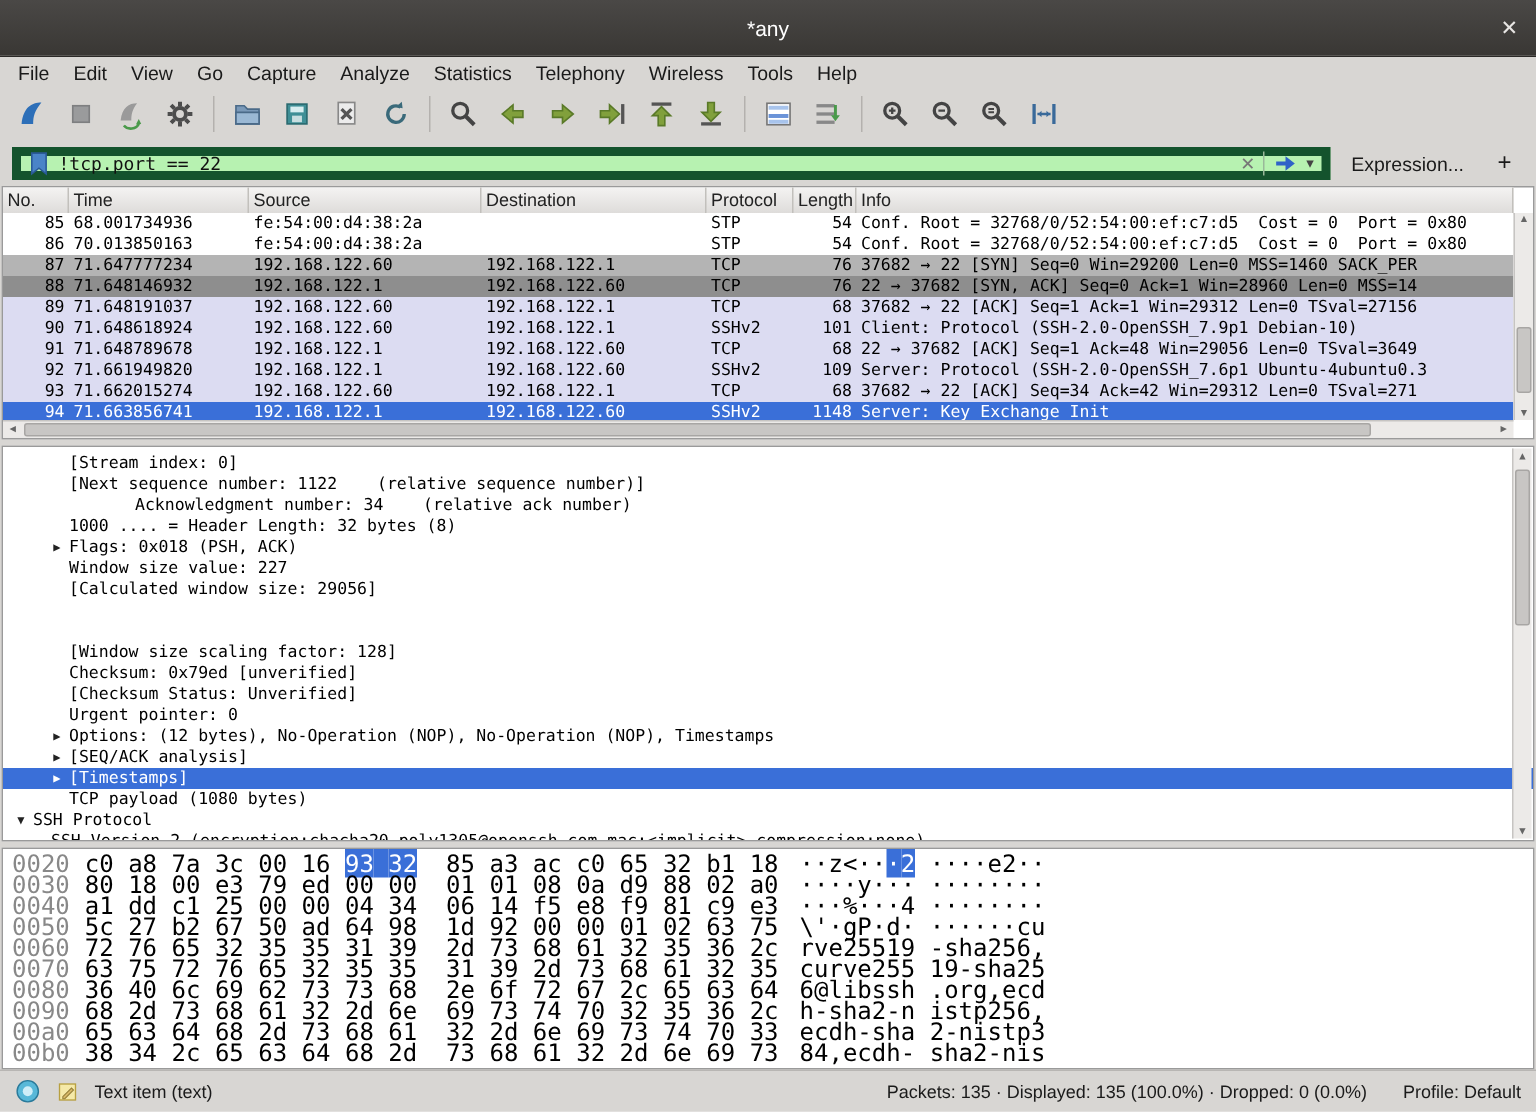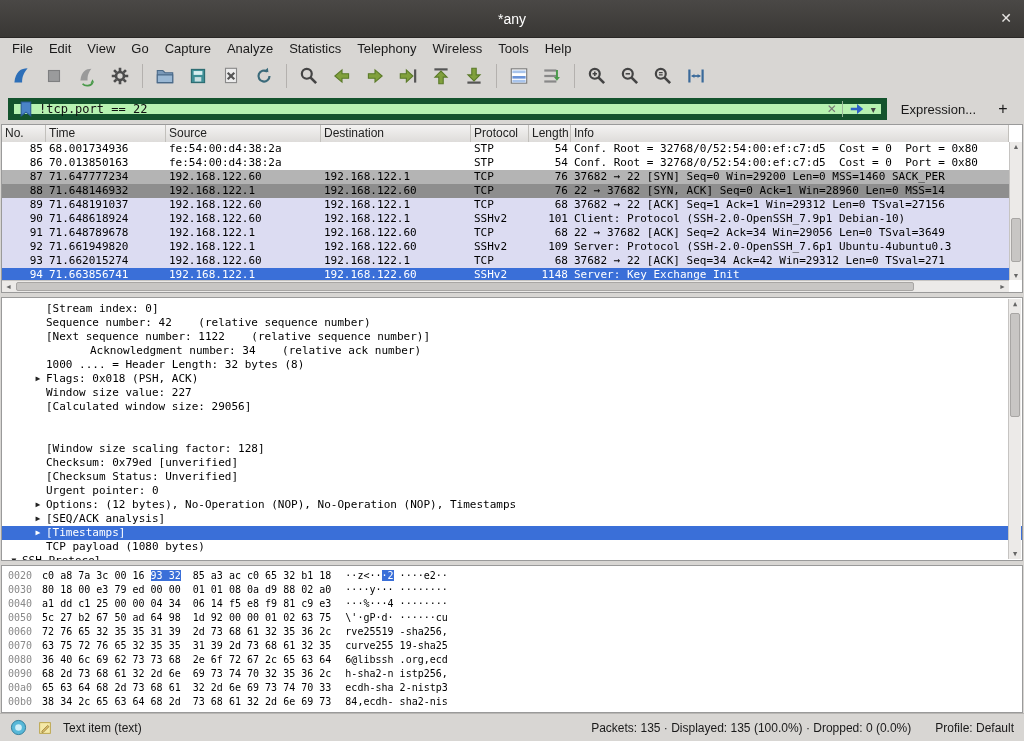--- a/index.html
+++ b/index.html
@@ -74,21 +74,21 @@
   .dline { height: 14px; line-height: 14px; display: flex; white-space: pre; }
   .dline .arrow { width: 16px; flex: 0 0 16px; font-size: 8px; text-align: center; color: #222; }
   .dline.selected { background: #3a6fd8; color: #fff; }
   .dline.selected .arrow { color: #fff; }
   .dvscroll { position: absolute; top: 1px; right: 1px; bottom: 1px; width: 13px;
     background: #eceae8; border-left: 1px solid #c6c4c2; }
 
   
   .hex-pane { position: absolute; top: 565px; left: 1px; right: 1px; height: 148px;
     background: #fff; border: 1px solid #9a9a9a; overflow: hidden; padding: 3px 0 0 6px;
-    font-family: "DejaVu Sans Mono", monospace; font-size: 10px; color: #000; }
+    font-family: "DejaVu Sans Mono", monospace; font-size: 16px; color: #000; }
   .hrow { height: 14px; line-height: 14px; white-space: pre; }
   .hoff { color: #888; margin-right: 10px; }
   .hascii { margin-left: 14px; }
   .hl { background: #3a6fd8; color: #fff; }
 
   
   .statusbar { position: absolute; bottom: 0; left: 0; right: 0; height: 28px;
     border-top: 1px solid #b8b6b3; display: flex; align-items: center;
     font-size: 12px; color: #1a1a1a; padding: 0 10px; gap: 10px; }
   .status-right { margin-left: auto; display: flex; gap: 24px; align-items: center; }
@@ -334,21 +334,21 @@
           <div class="pcell c-length">101</div>
           <div class="pcell c-info">Client: Protocol (SSH-2.0-OpenSSH_7.9p1 Debian-10)</div>
         </div>
         <div class="prow pgrid v-lavender">
           <div class="pcell c-no">91</div>
           <div class="pcell c-time">71.648789678</div>
           <div class="pcell c-source">192.168.122.1</div>
           <div class="pcell c-destination">192.168.122.60</div>
           <div class="pcell c-protocol">TCP</div>
           <div class="pcell c-length">68</div>
-          <div class="pcell c-info">22 → 37682 [ACK] Seq=2 Ack=34 Win=29056 Len=0 TSval=3649</div>
+          <div class="pcell c-info">22 → 37682 [ACK] Seq=1 Ack=48 Win=29056 Len=0 TSval=3649</div>
         </div>
         <div class="prow pgrid v-lavender">
           <div class="pcell c-no">92</div>
           <div class="pcell c-time">71.661949820</div>
           <div class="pcell c-source">192.168.122.1</div>
           <div class="pcell c-destination">192.168.122.60</div>
           <div class="pcell c-protocol">SSHv2</div>
           <div class="pcell c-length">109</div>
           <div class="pcell c-info">Server: Protocol (SSH-2.0-OpenSSH_7.6p1 Ubuntu-4ubuntu0.3</div>
         </div>
@@ -379,21 +379,20 @@
     <div class="hscroll">
       <span class="sarrow" style="left:3px">◄</span>
       <div class="hthumb"></div>
       <span class="sarrow" style="right:3px">►</span>
     </div>
   </div>
 
   <div class="details-pane">
     <div id="detail-rows">
         <div class="dline" style="padding-left: 28px;"><span class="arrow"></span><span>[Stream index: 0]</span></div>
-        <div class="dline" style="padding-left: 28px;"><span class="arrow"></span><span>Sequence number: 42    (relative sequence number)</span></div>
         <div class="dline" style="padding-left: 28px;"><span class="arrow"></span><span>[Next sequence number: 1122    (relative sequence number)]</span></div>
         <div class="dline" style="padding-left: 28px; margin-left: 44px;"><span class="arrow"></span><span>Acknowledgment number: 34    (relative ack number)</span></div>
         <div class="dline" style="padding-left: 28px;"><span class="arrow"></span><span>1000 .... = Header Length: 32 bytes (8)</span></div>
         <div class="dline" style="padding-left: 28px;"><span class="arrow">▶</span><span>Flags: 0x018 (PSH, ACK)</span></div>
         <div class="dline" style="padding-left: 28px;"><span class="arrow"></span><span>Window size value: 227</span></div>
         <div class="dline" style="padding-left: 28px;"><span class="arrow"></span><span>[Calculated window size: 29056]</span></div>
         <div class="dline" style="padding-left: 28px; margin-top: 28px;"><span class="arrow"></span><span>[Window size scaling factor: 128]</span></div>
         <div class="dline" style="padding-left: 28px;"><span class="arrow"></span><span>Checksum: 0x79ed [unverified]</span></div>
         <div class="dline" style="padding-left: 28px;"><span class="arrow"></span><span>[Checksum Status: Unverified]</span></div>
         <div class="dline" style="padding-left: 28px;"><span class="arrow"></span><span>Urgent pointer: 0</span></div>

